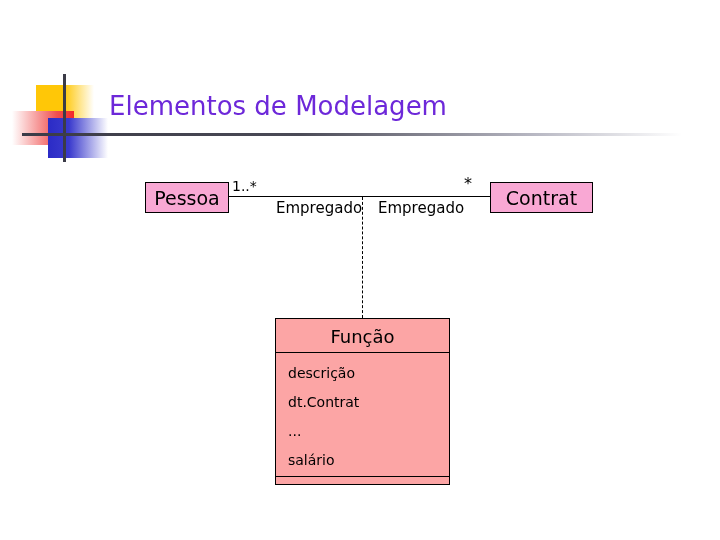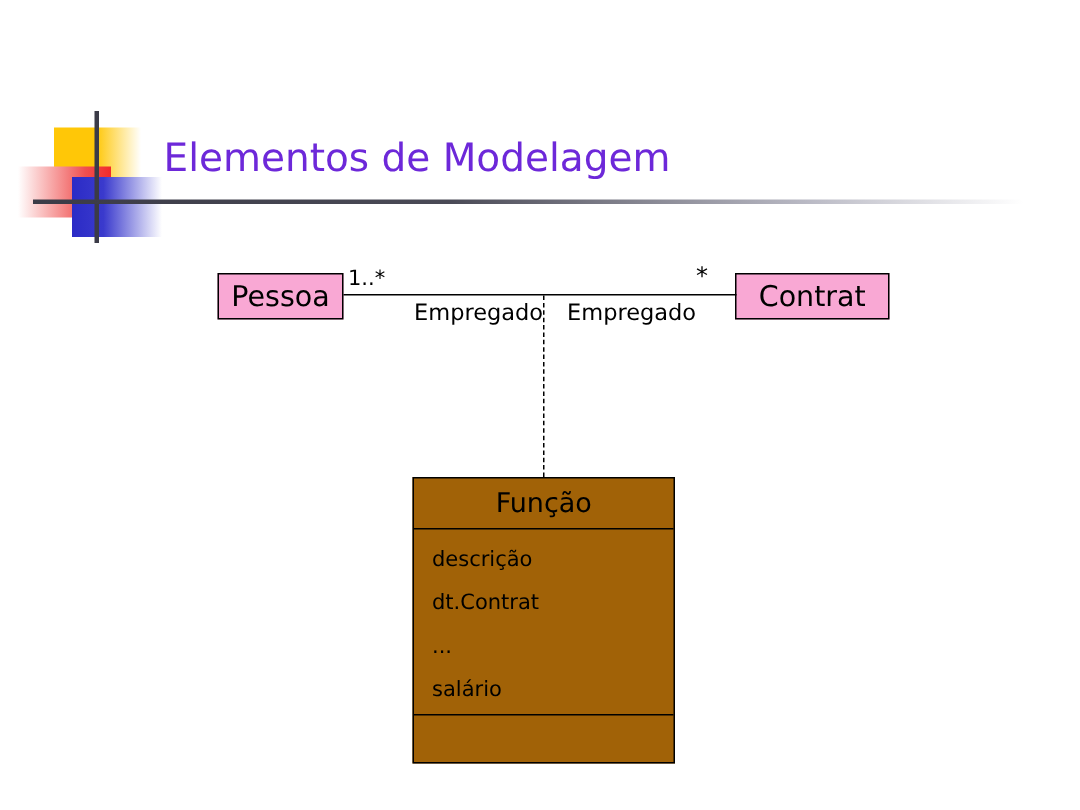--- a/index.html
+++ b/index.html
@@ -123,23 +123,23 @@
     font-size: 15px;
     color: #000000;
     white-space: nowrap;
   }
   .role-left  { left: 232px; top: 199px; margin-left: 44px; }
   .role-right { left: 378px; top: 199px; }
 
   
   .box-funcao {
     left: 275px; top: 318px;
-    width: 175px; height: 191px;
+    width: 175px; height: 167px;
     border: 1px solid #000000;
-    background: #a16207;
+    background: #fca5a5;
     box-sizing: border-box;
   }
   .comp-name {
     position: relative;
     height: 34px;
     border-bottom: 1px solid #000000;
     box-sizing: border-box;
   }
   .comp-name span {
     position: absolute;

